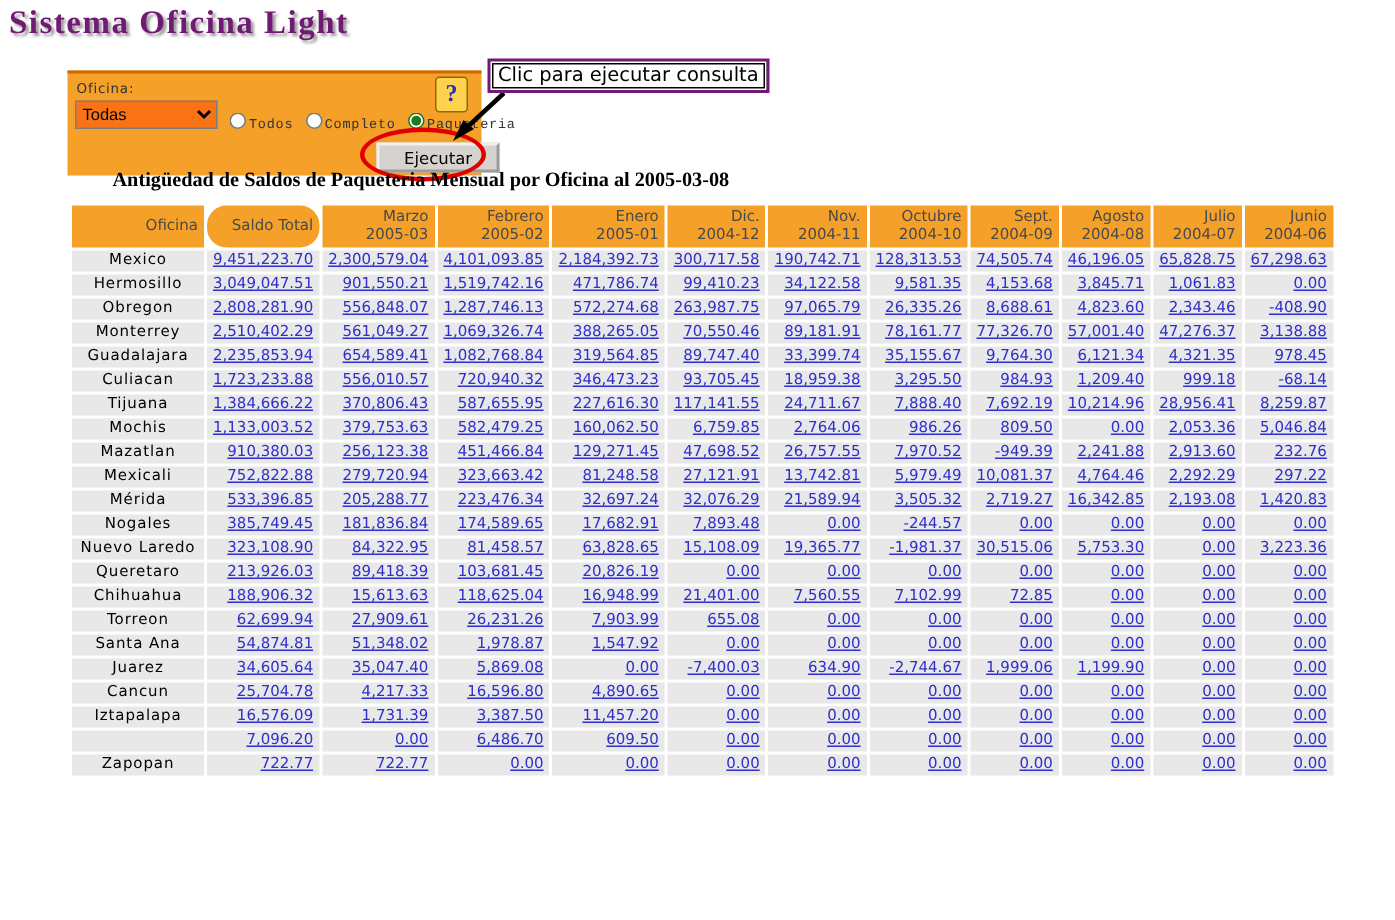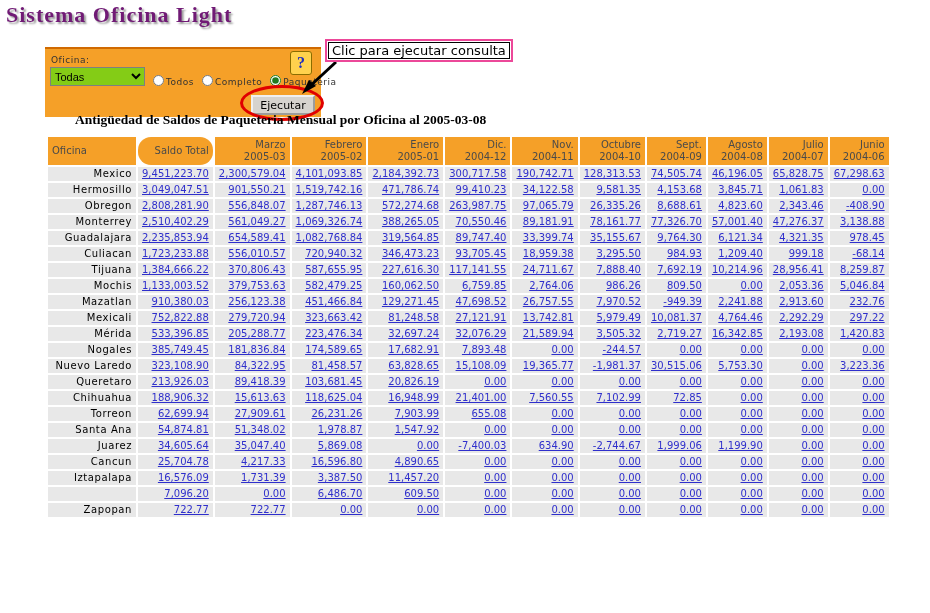--- a/index.html
+++ b/index.html
@@ -18,68 +18,68 @@
   
   .panel{
     position:absolute;left:45px;top:47px;width:276px;height:68px;
     background:#f5a028;border-top:2px solid #d06a00;
   }
   .panel .oficina-label{
     position:absolute;left:6px;top:6px;font-size:9px;color:#333;letter-spacing:0.5px;
   }
   .panel select{
     position:absolute;left:5px;top:18px;width:95px;height:19px;
-    font-size:11px;background:#84cc16;border:1px solid #7f7f7f;
+    font-size:11px;background:#f97316;border:1px solid #7f7f7f;
   }
   .radio-group{position:absolute;left:108px;top:21px;white-space:nowrap;}
-  .radio-group label{font-size:9px;color:#333;margin-right:8px;letter-spacing:0.5px;}
+  .radio-group label{font-size:9px;color:#333;margin-right:8px;letter-spacing:0.5px;font-family:Liberation Mono, monospace;}
   .radio-group input{vertical-align:middle;margin:0 2px 0 0;width:11px;height:11px;accent-color:#1f7a1f;}
   .help-box{
     position:absolute;left:245px;top:2px;width:20px;height:22px;
     background:#ffd24d;border:1px solid #8a6d00;border-radius:3px;
     color:#1f2fbf;font-weight:bold;font-size:16px;text-align:center;line-height:21px;
     font-family:"Liberation Serif",serif;cursor:pointer;
   }
   .exec-button{
-    position:absolute;left:206px;top:46px;width:64px;height:20px;
+    position:absolute;left:206px;top:46px;width:82px;height:20px;
     background:#d6d3ce;border:2px outset #f0f0f0;font-size:11px;color:#000;
     font-family:"DejaVu Sans",sans-serif;cursor:pointer;text-align:center;
   }
   
   .ellipse{
     position:absolute;left:240px;top:85px;width:78px;height:30px;
     border:3px solid #e00000;border-radius:50%;pointer-events:none;
   }
   .callout{
     position:absolute;left:325px;top:39px;width:auto;padding:2px 5px;
-    background:#fff;border:2px solid #ec4899;box-shadow:inset 0 0 0 1px #fff, inset 0 0 0 2px #000;
+    background:#fff;border:2px solid #701a75;box-shadow:inset 0 0 0 1px #fff, inset 0 0 0 2px #000;
     font-size:13px;color:#000;white-space:nowrap;
   }
   .arrow-svg{position:absolute;left:290px;top:56px;pointer-events:none;}
   
   .report-title{
     position:absolute;left:75px;top:112px;
     font-family:"Liberation Serif","DejaVu Serif",serif;
     font-weight:bold;font-size:13.5px;color:#000;
   }
   
   .tbl-wrap{position:absolute;left:46px;top:135px;}
   table{border-collapse:separate;border-spacing:2px;}
   th{
     background:#f5a028;color:#4a4a4a;font-size:10px;font-weight:normal;
     padding:2px 4px;vertical-align:middle;white-space:nowrap;line-height:12px;
   }
-  th.c-office{min-width:80px;text-align:left;}
+  th.c-office{min-width:80px;text-align:right;}
   th.c-saldo{min-width:66px;text-align:right;border-radius:13px;}
   th.c-num{text-align:right;}
   td{
     background:#e8e8e8;font-size:10px;color:#000;padding:1px 4px;
     white-space:nowrap;line-height:12px;height:12px;
   }
-  td.office{text-align:right;letter-spacing:0.6px;min-width:80px;}
+  td.office{text-align:center;letter-spacing:0.6px;min-width:80px;}
   td.num{text-align:right;min-width:40px;}
   td a{color:#2f2fcc;text-decoration:underline;}
   tr.totals td{background:#f5a028;color:#000;}
   tr.totals td a{color:#3a2fcc;}
 </style>
 </head>
 <body>
 
 <div class="app-title">Sistema Oficina Light</div>
 

